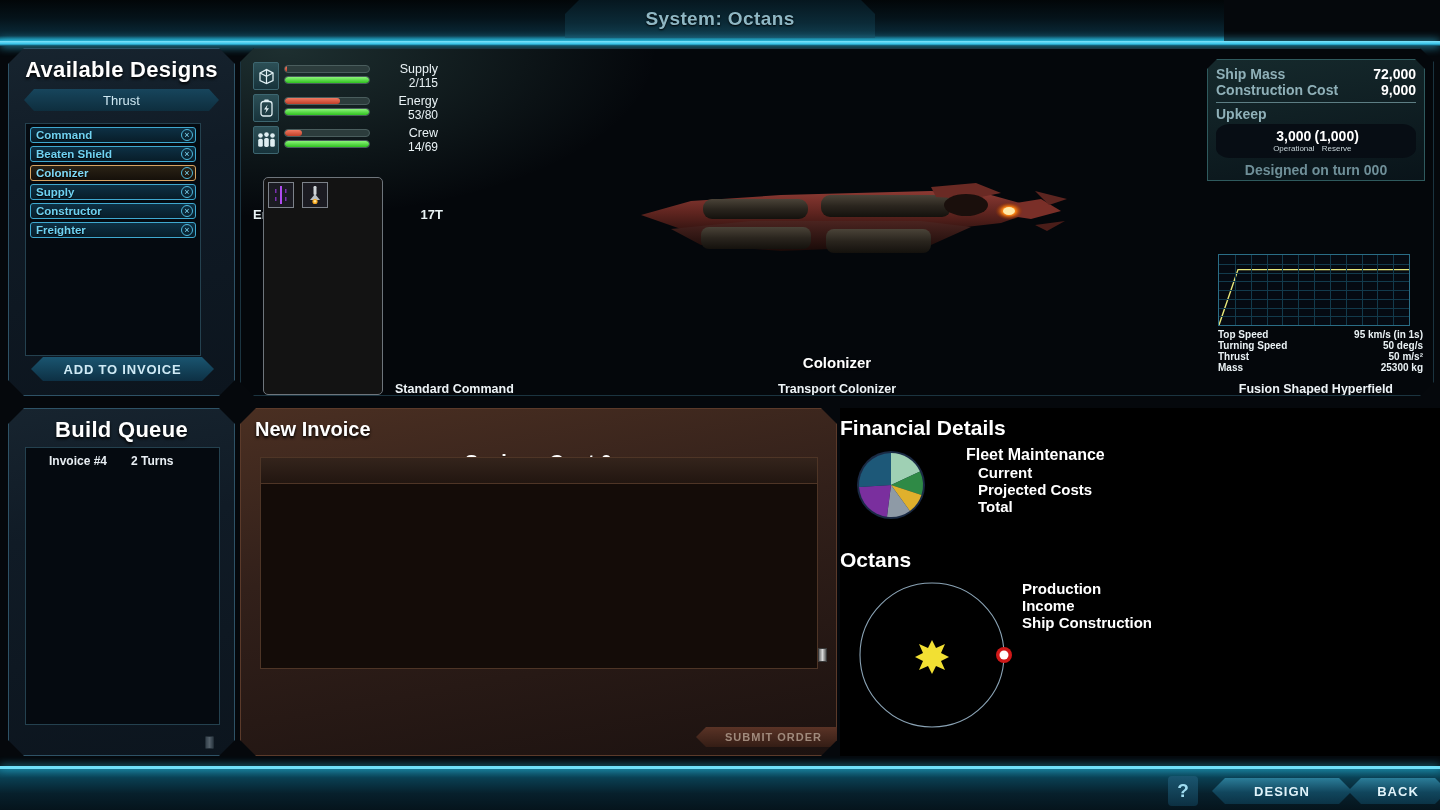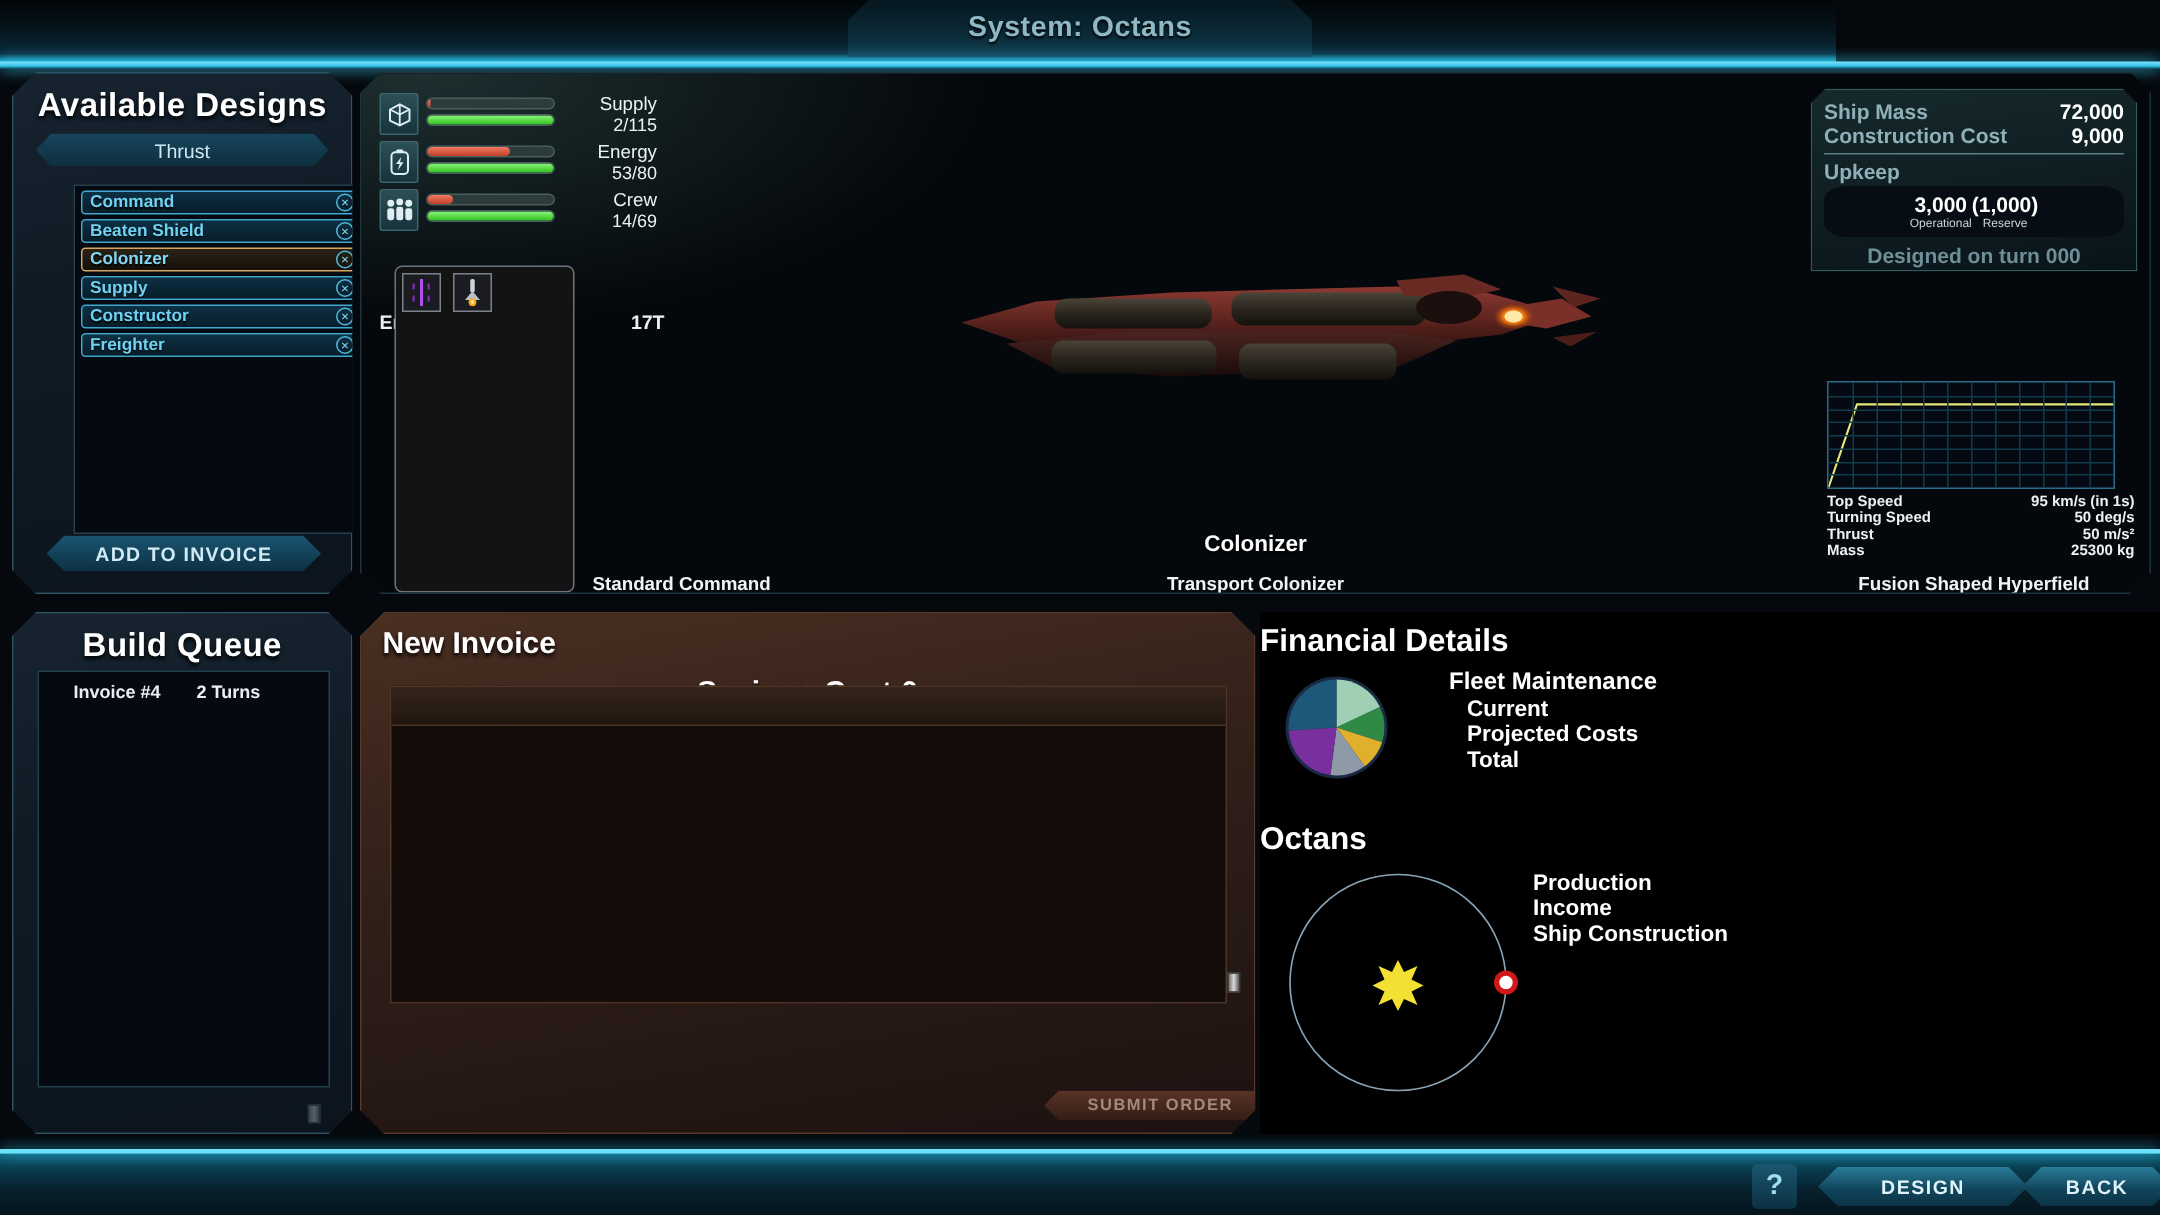--- a/index.html
+++ b/index.html
@@ -49,22 +49,22 @@
   #designs { left: 8px; top: 48px; width: 227px; height: 348px; }
   #designs .panel-title { margin-top: 8px; }
   .class-tab {
     margin: 6px auto 0; width: 195px; height: 22px;
     background: linear-gradient(180deg,#17455c,#0e2e3e);
     clip-path: polygon(10px 0,185px 0,195px 11px,185px 22px,10px 22px,0 11px);
     display: flex; align-items: center; justify-content: center;
     color: #cfe8f2; font-size: 13px;
   }
   .design-list {
-    position: absolute; left: 16px; top: 74px; width: 195px; height: 233px;
-    background: #050a10; border: 1px solid #24414f; margin-left: 24px;
+    position: absolute; left: 16px; top: 74px; width: 176px; height: 233px;
+    background: #050a10; border: 1px solid #24414f;
   }
   .design-row {
     position: relative; margin: 3px 4px 0; height: 16px;
     background: linear-gradient(180deg,#0d3044,#081d29);
     border: 1px solid #3fa8cf; border-radius: 3px;
     display: flex; align-items: center;
   }
   .design-row.selected { border-color: #d6a463; background: linear-gradient(180deg,#2a2215,#15100a); }
   .design-row .dl {
     color: #6fd2f2; font-size: 11.5px; font-weight: bold; padding-left: 5px;

